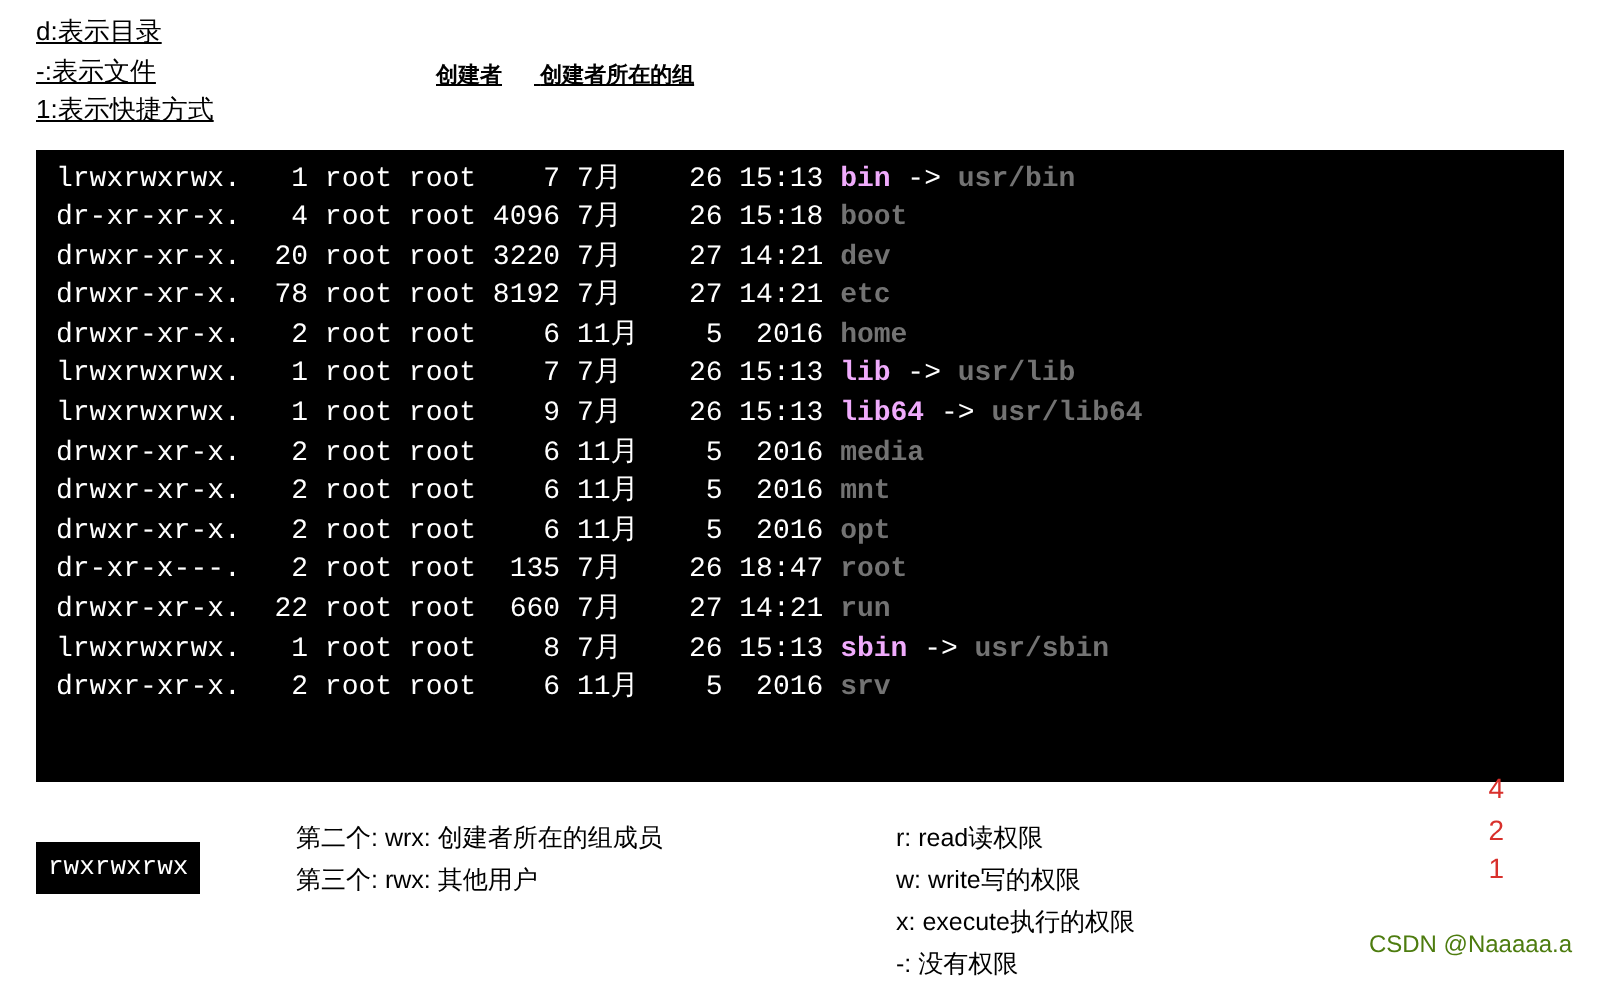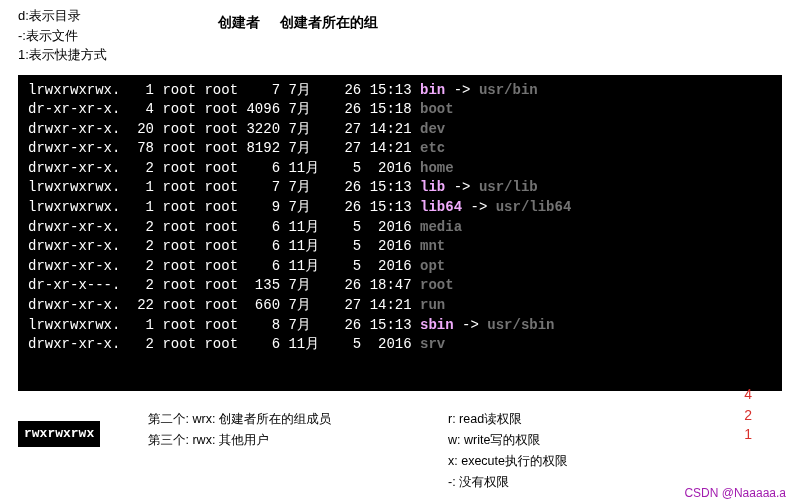--- a/index.html
+++ b/index.html
@@ -10,31 +10,32 @@
     font-family: "Microsoft YaHei", "SimSun", sans-serif;
     font-size: 13px;
     color: #000;
     position: relative;
   }
   .top-notes {
     padding: 6px 0 4px 18px;
     font-size: 13px;
     line-height: 1.5;
     display: flex;
-    align-items: flex-start;
+    align-items: center;
+    text-decoration: underline;
   }
   .top-left {
     width: 180px;
   }
   .top-left div { white-space: nowrap; }
   .top-mid {
     padding-top: 6px;
     padding-left: 20px;
     font-weight: bold;
-    font-size: 14px;
+    font-size: 11px;
   }
   .top-mid span { margin-right: 16px; }
   .terminal {
     margin: 6px 18px 0 18px;
     background: #000;
     color: #fff;
     font-family: "Consolas", "Courier New", monospace;
     font-size: 14px;
     line-height: 1.4;
     padding: 6px 10px 2px 10px;
@@ -55,39 +56,38 @@
     width: 130px;
     padding-top: 12px;
   }
   .badge {
     background: #000;
     color: #fff;
     font-family: "Courier New", monospace;
     font-size: 13px;
     padding: 2px 6px;
     display: inline-block;
-    font-weight: bold;
   }
   .legend-left { width: 300px; }
   .legend-right { width: 200px; }
   .numbers {
     position: absolute;
     right: 48px;
     bottom: 56px;
     color: #d8302c;
     font-size: 14px;
     line-height: 1.35;
     text-align: right;
   }
   .numbers .n4 { margin-bottom: 2px; }
   .watermark {
     position: absolute;
     right: 14px;
-    bottom: 0;
-    color: #a21caf;
+    bottom: 21px;
+    color: #4d7c0f;
     font-size: 12px;
   }
 </style>
 </head>
 <body>
 
 <div class="top-notes">
   <div class="top-left">
     <div>d:表示目录</div>
     <div>-:表示文件</div>

